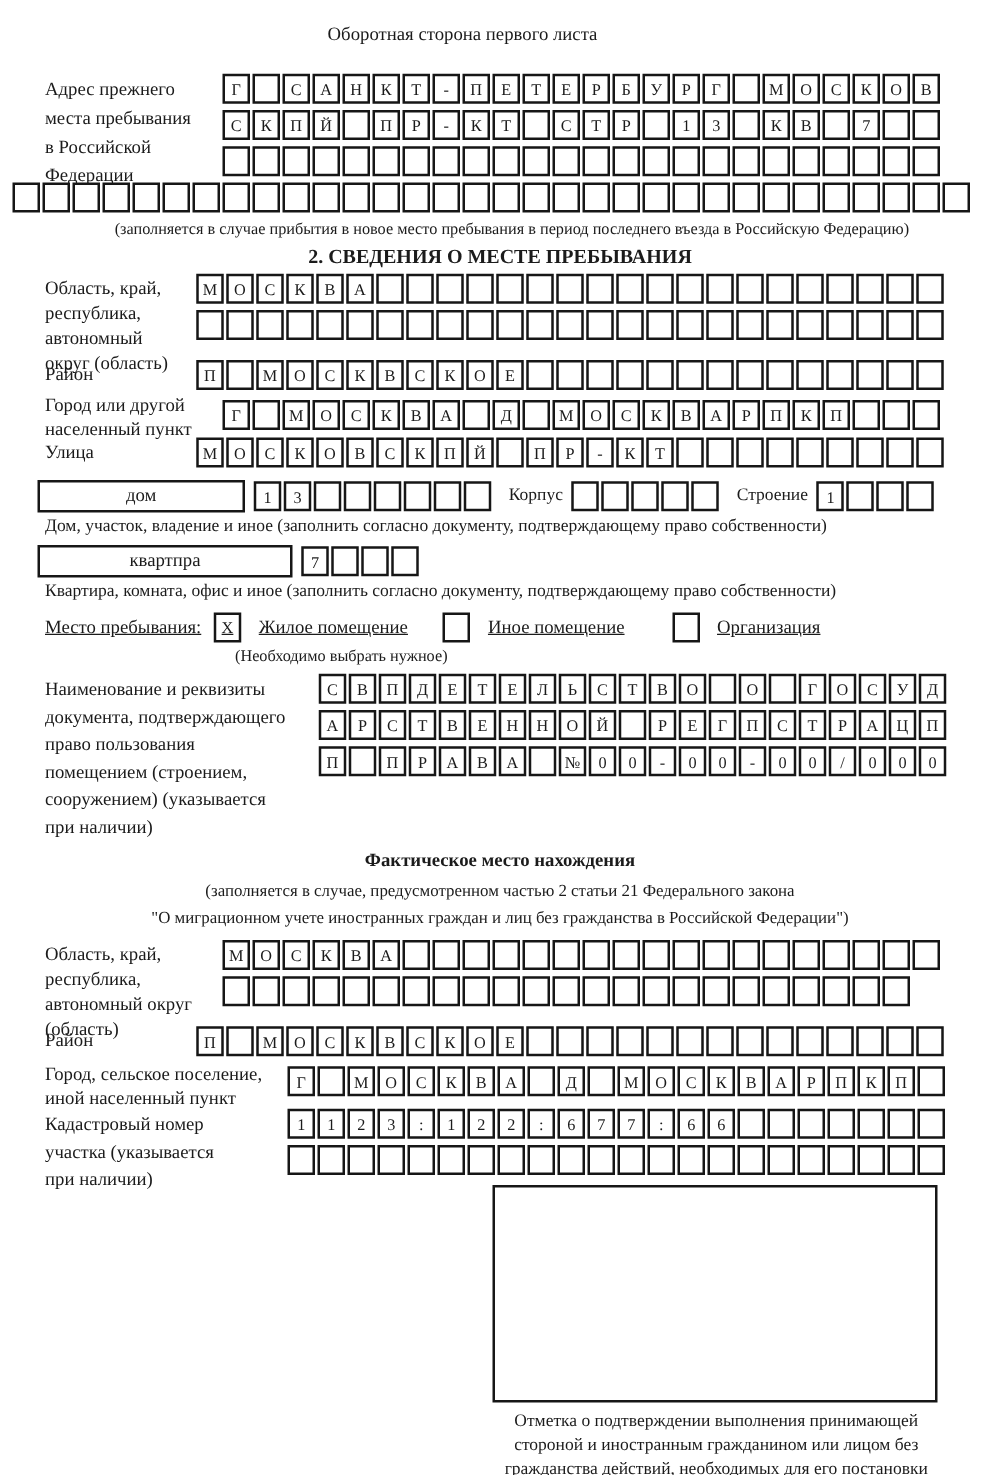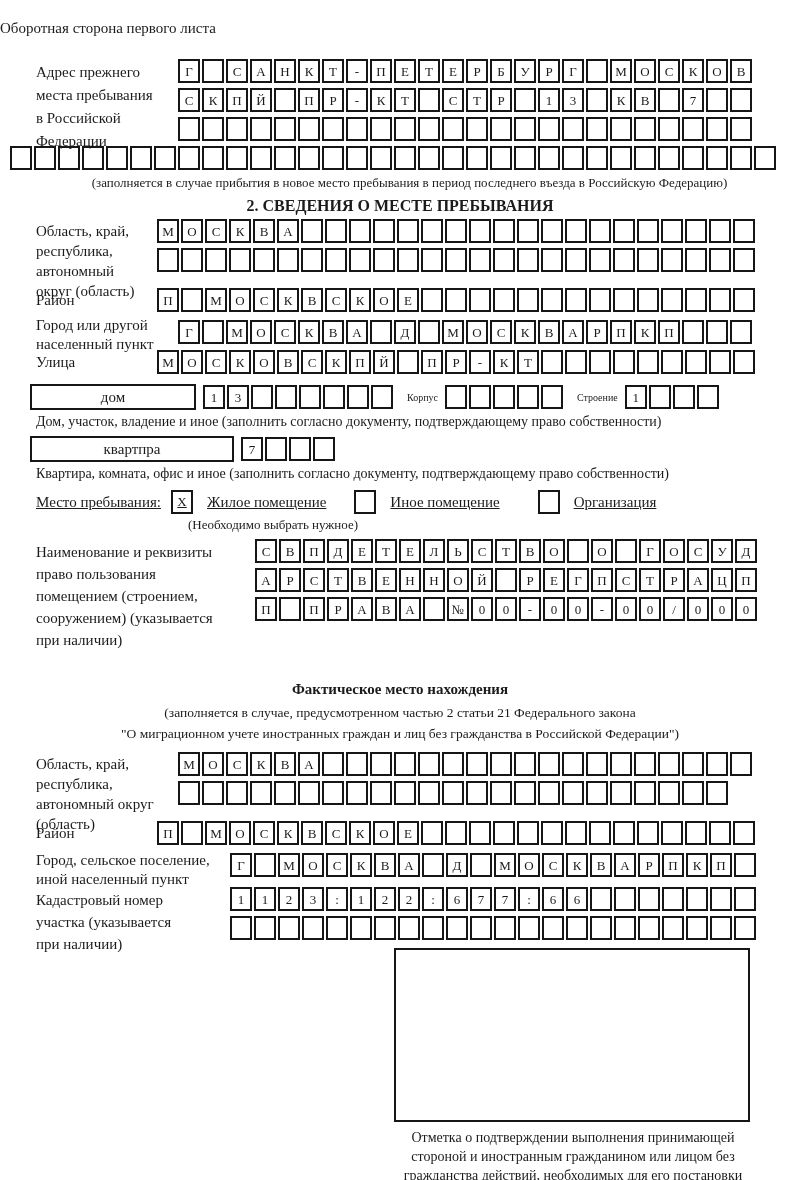--- a/index.html
+++ b/index.html
@@ -5,21 +5,21 @@
   html,body{margin:0;padding:0;background:#fff;}
   .page{
     position:relative;
     width:800px;height:1180px;
     background:#ffffff;
     color:#1b1b1b;
     font-family:"Liberation Serif","DejaVu Serif",serif;
     overflow:hidden;
   }
   .header-note{
-    text-align:left;
+    text-align:center;
     padding:20px 60px 0 0;
     font-size:15px;
   }
   .sec{position:relative;}
   .abs-label{
     position:absolute;left:36px;top:2px;width:150px;
     font-size:15px;line-height:20px;
   }
   .abs-label.wide{width:215px;}
   .abs-label.lh23{line-height:23px;}
@@ -55,21 +55,21 @@
   .mt6{margin-top:6px;}
   .house-row{display:flex;align-items:center;margin:10px 0 0 30px;}
   .wide-box{
     flex:none;
     border:2px solid #161616;height:22px;
     display:flex;align-items:center;justify-content:center;
     font-size:15px;
   }
   .w-dom{width:162px;margin-right:7px;}
   .w-kv{width:200px;margin-right:7px;}
-  .inline-label{margin:0 7px 0 12px;font-size:10px;white-space:nowrap;}
+  .inline-label{margin:0 7px 0 12px;font-size:14px;white-space:nowrap;}
   .hint{font-size:14px;margin:4px 0 0 36px;}
   .stay-row{display:flex;align-items:center;margin:8px 0 0 36px;font-size:15px;text-decoration:underline;}
   .stay-label{margin-right:10px;}
   .cbox{
     flex:none;width:18px;height:20px;border:2px solid #161616;
     display:flex;align-items:center;justify-content:center;
     font-size:13px;margin-right:14px;
   }
   .opt{margin-right:28px;}
   .choose-note{font-size:13px;margin:3px 0 0 188px;}
@@ -423,20 +423,21 @@
     <span class="cbox"></span>
     <span class="opt">Иное помещение</span>
     <span class="cbox" style="margin-left:10px;"></span>
     <span class="opt">Организация</span>
   </div>
   <div class="choose-note">(Необходимо выбрать нужное)</div>
 
   <section class="sec sec-doc">
     <div class="abs-label wide lh22">
         <div class="lbl-line">Наименование и реквизиты</div>
+        <div class="lbl-line">документа, подтверждающего</div>
         <div class="lbl-line">право пользования</div>
         <div class="lbl-line">помещением (строением,</div>
         <div class="lbl-line">сооружением) (указывается</div>
         <div class="lbl-line">при наличии)</div>
       </div>
     <div class="cellrow pl255">
         <div class="cell">С</div>
         <div class="cell">В</div>
         <div class="cell">П</div>
         <div class="cell">Д</div>

